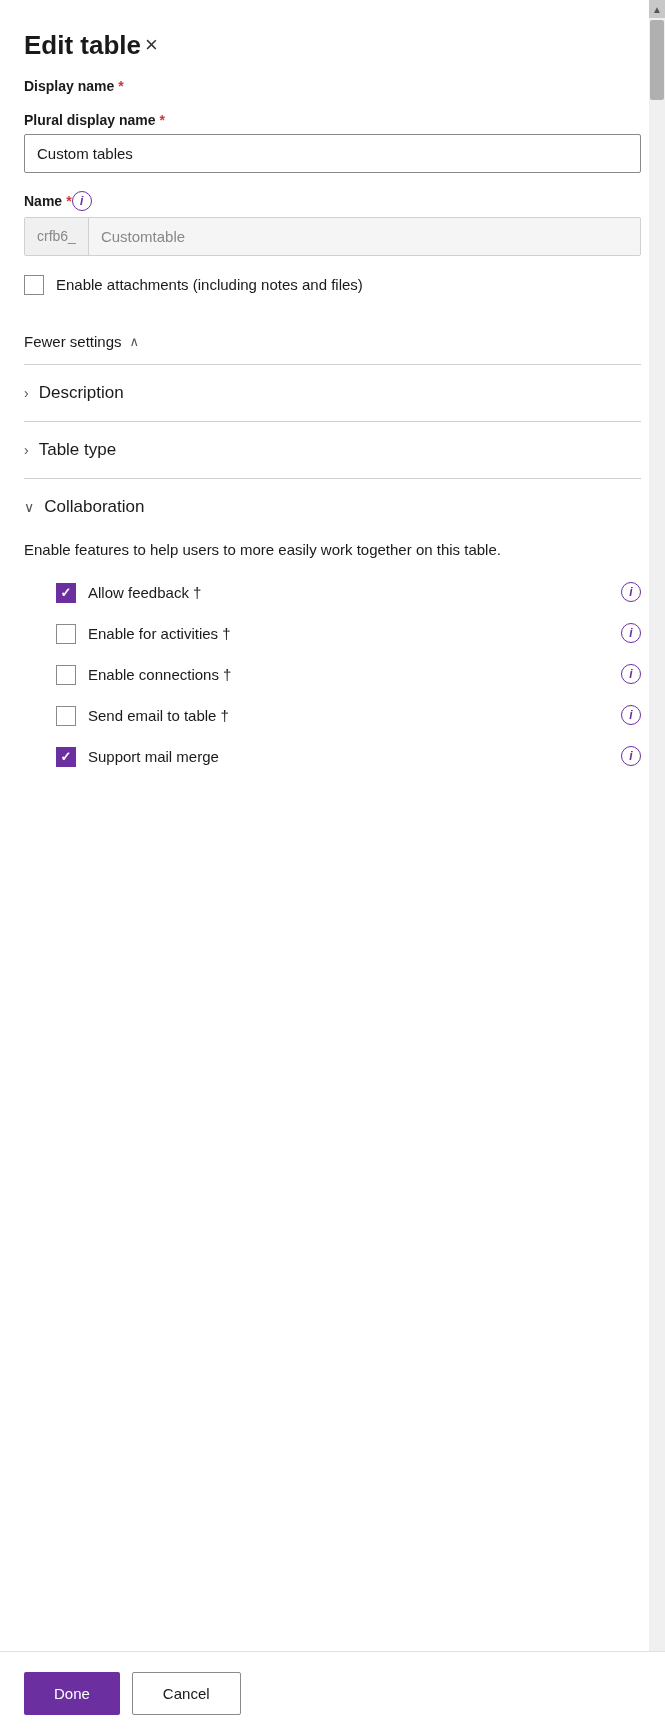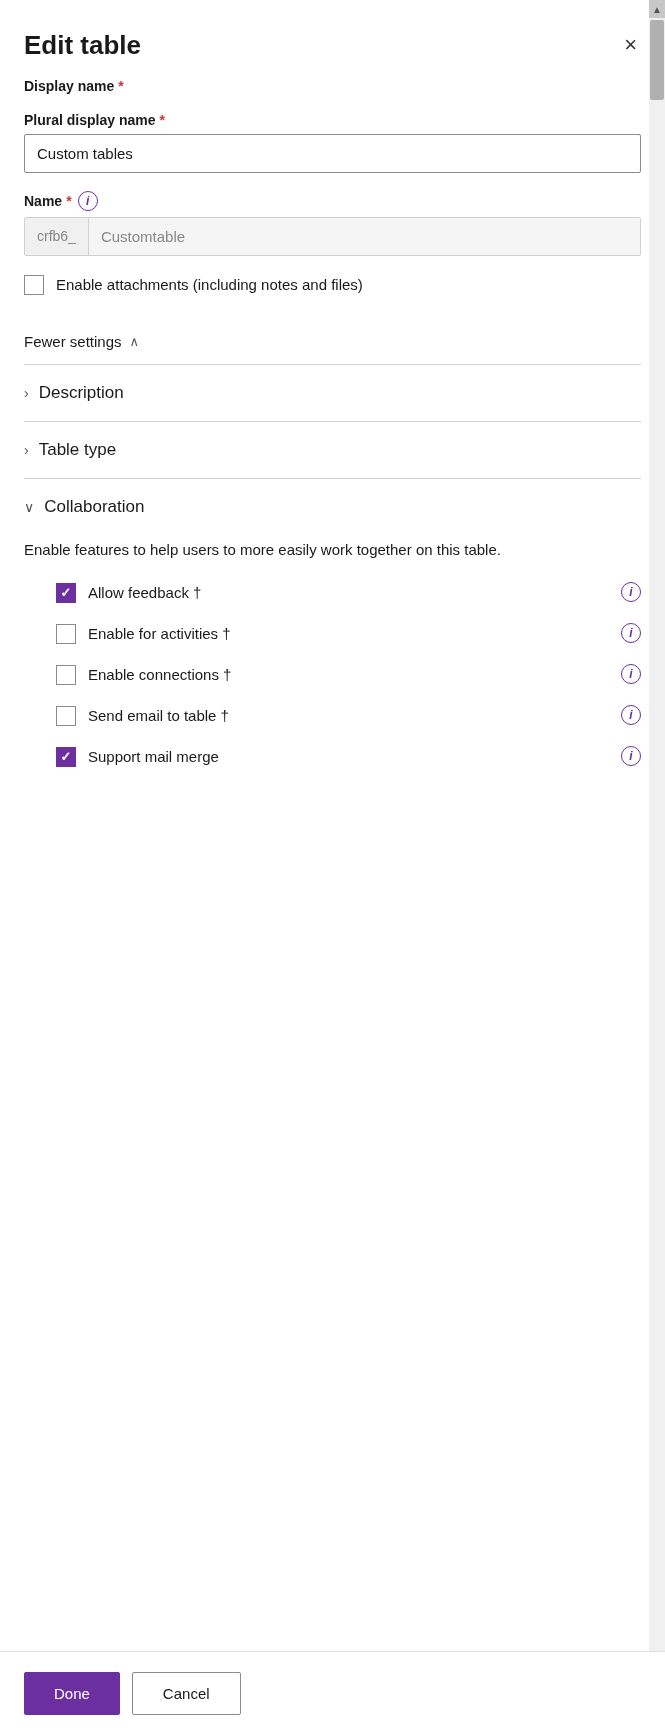--- a/index.html
+++ b/index.html
@@ -14,21 +14,21 @@
       width: 665px;
       min-height: 1735px;
       background: #ffffff;
       position: relative;
       padding: 0;
       display: flex;
       flex-direction: column;
     }
     .panel-header {
       display: flex;
-      justify-content: space-between;
+      justify-content: flex-start;
       align-items: center;
       padding: 28px 24px 16px 24px;
     }
     .panel-title {
       font-size: 26px;
       font-weight: 700;
       color: #1a1a1a;
     }
     .close-btn {
       background: none;
@@ -98,21 +98,20 @@
       border-radius: 2px;
       padding: 10px 12px;
       font-size: 15px;
       color: #1a1a1a;
       background: #fff;
       outline: none;
     }
     .name-row {
       display: flex;
       align-items: center;
-      gap: 6px;
       margin-bottom: 6px;
     }
     .name-prefix-box {
       display: flex;
       border: 1px solid #d0d0d0;
       border-radius: 2px;
       overflow: hidden;
       width: 100%;
       background: #f5f5f5;
     }

